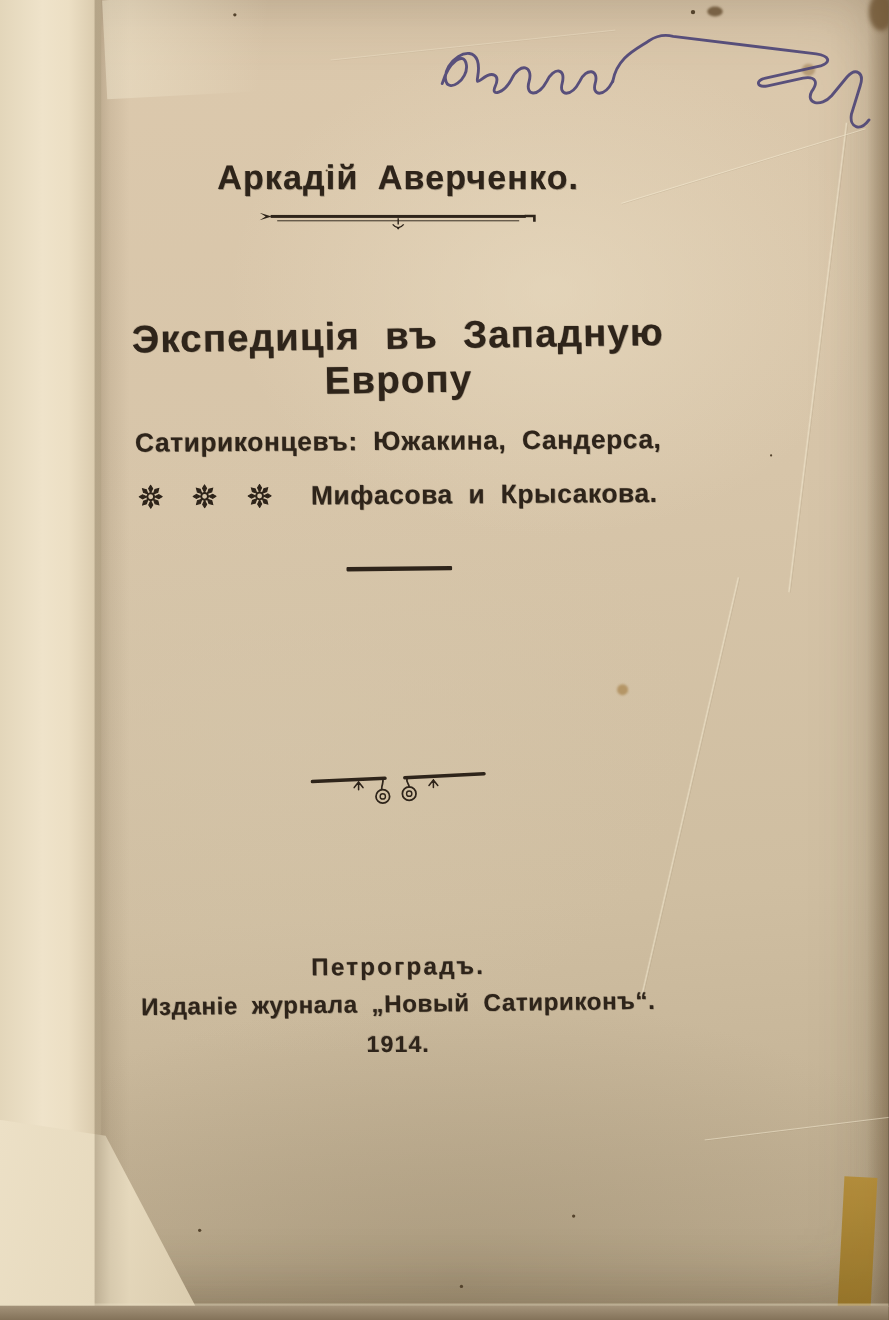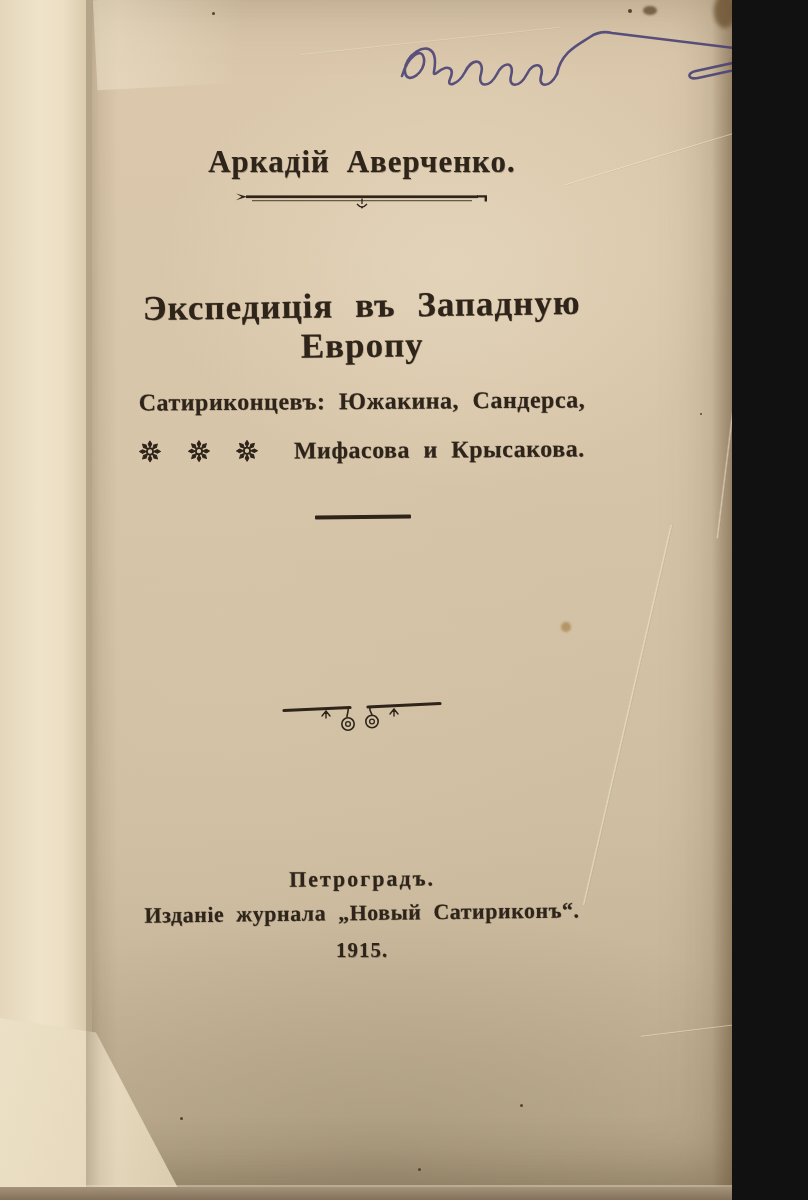--- a/index.html
+++ b/index.html
@@ -1,20 +1,20 @@
 <!DOCTYPE html>
 <html><head>
 <meta charset="utf-8">
 <style>
   html,body{margin:0;padding:0;background:#111;}
   #photo{
     position:relative;
-    width:732px;height:1200px;
+    width:808px;height:1200px;
     overflow:hidden;
-    font-family:Liberation Serif, serif;
+    font-family:Liberation Sans, sans-serif;
     background:
       radial-gradient(ellipse 420px 320px at 62% 22%, rgba(236,223,197,.55), transparent 70%),
       radial-gradient(ellipse 520px 420px at 32% 55%, rgba(214,199,172,.40), transparent 72%),
       radial-gradient(ellipse 650px 330px at 52% 97%, rgba(146,131,104,.45), transparent 78%),
       linear-gradient(176deg,#dcc9ad 0%,#d7c5a9 38%,#cfbea1 68%,#bcab8e 100%);
     box-shadow: inset 0 0 70px rgba(84,64,42,.28), inset 0 -30px 50px rgba(94,78,52,.30);
   }
   .abs{position:absolute;}
   
   .flyleaf{
@@ -191,15 +191,15 @@
         <circle cx="90" cy="23.5" r="6.2" stroke-width="1.6"></circle>
         <circle cx="90" cy="23.5" r="2.4" stroke-width="1.3"></circle>
         <path d="M44,13 v7 M44,13 l-4,5 M44,13 l4,5" stroke-width="1.4"></path>
         <path d="M112,11 v7 M112,11 l-4,5 M112,11 l4,5" stroke-width="1.4"></path>
       </g>
     </svg>
   </div>
 
   <div class="abs line city">Петроградъ.</div>
   <div class="abs line publisher">Изданіе журнала „Новый Сатириконъ“.</div>
-  <div class="abs line year">1915.</div>
+  <div class="abs line year">1914.</div>
 
 </div>
 
 </body></html>

